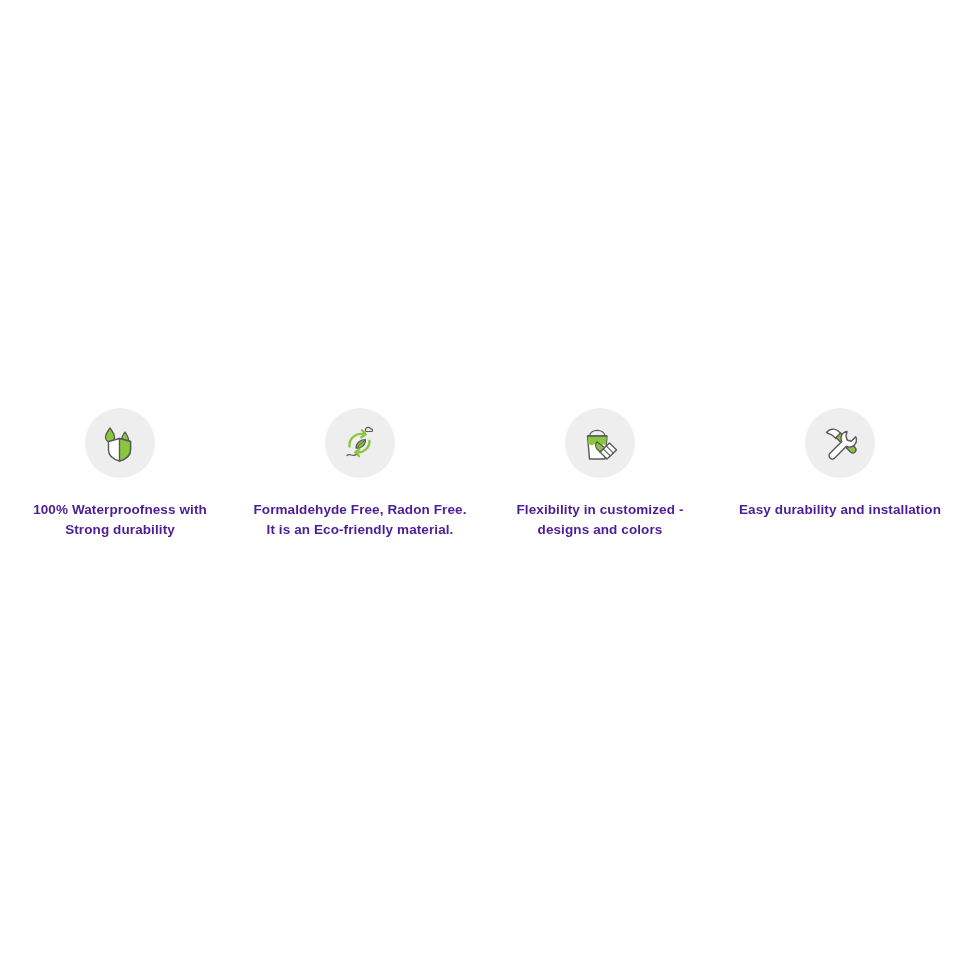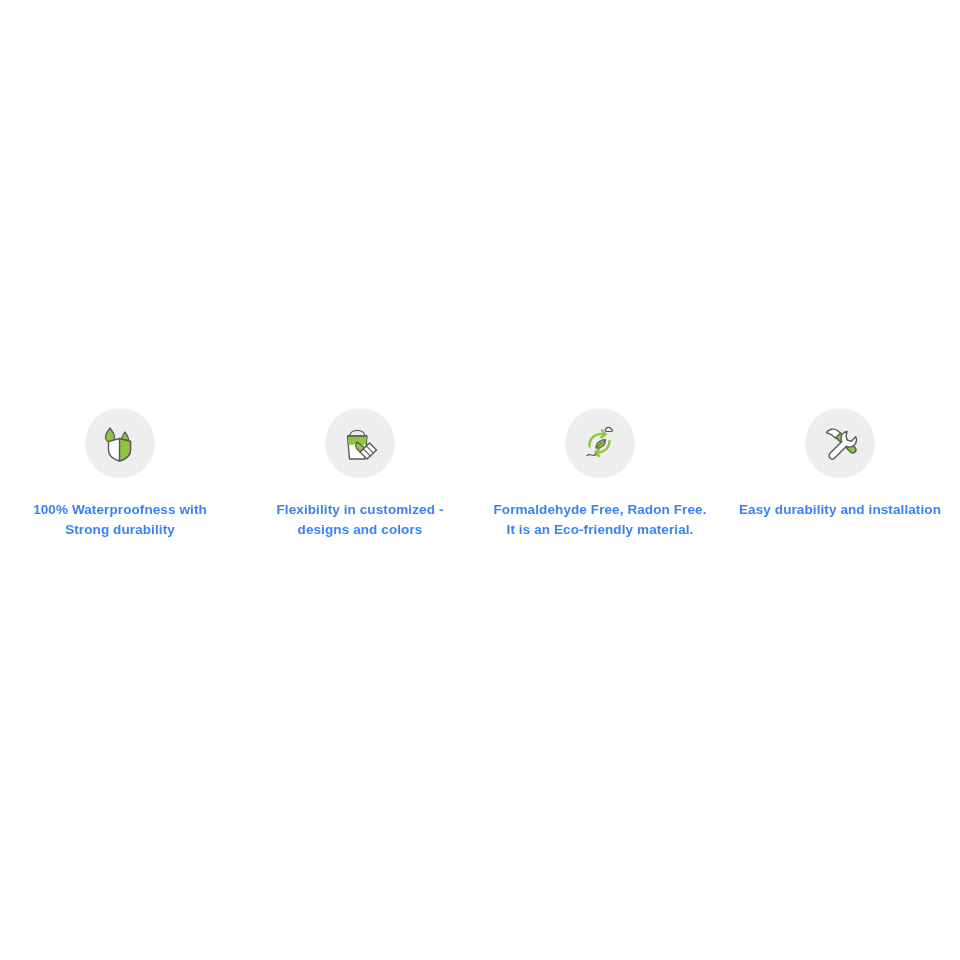--- a/index.html
+++ b/index.html
@@ -44,21 +44,21 @@
     align-items: center;
     justify-content: center;
     margin-bottom: 22px;
   }
   .icon-circle svg {
     display: block;
   }
   .feature-label {
     font-size: 13.5px;
     font-weight: bold;
-    color: #3b82f6;
+    color: #4c1d95;
     text-align: center;
     line-height: 1.45;
     letter-spacing: 0.1px;
     padding: 0 6px;
     white-space: pre-line;
   }
 </style>
 </head>
 <body>
 
@@ -82,20 +82,43 @@
       </div>
       <div class="feature-label">100% Waterproofness with
 Strong durability</div>
     </div>
 
     <div class="feature">
       <div class="icon-circle">
         <span>
           <svg width="48" height="48" viewBox="0 0 48 48">
 
+            <path d="M13.5 27.5 A11.5 11.5 0 0 1 28 15.3" fill="none" stroke="#8cc63e" stroke-width="2.4" stroke-linecap="round"></path>
+            <path d="M26 11.2 L29.6 15.2 L25.4 18.3" fill="none" stroke="#8cc63e" stroke-width="2.4" stroke-linecap="round" stroke-linejoin="round"></path>
+            <path d="M33.5 22 A11.5 11.5 0 0 1 20.5 33.4" fill="none" stroke="#8cc63e" stroke-width="2.4" stroke-linecap="round"></path>
+            <path d="M23 37.2 L19.3 33.3 L23.4 30.1" fill="none" stroke="#8cc63e" stroke-width="2.4" stroke-linecap="round" stroke-linejoin="round"></path>
+
+            <path d="M20 29 C20 23.5 25 20.5 29.5 20.5 C29.5 26 25.5 29.8 20 29 Z" fill="#8cc63e" stroke="#58595b" stroke-width="1.2" stroke-linejoin="round"></path>
+            <path d="M20.2 29.2 C22.5 26.5 25.8 23.8 29.2 21" fill="none" stroke="#58595b" stroke-width="1"></path>
+
+            <path d="M11 36.5 C14 34 17 38 20 35.5" fill="none" stroke="#58595b" stroke-width="1.2" stroke-linecap="round"></path>
+
+            <path d="M30 9.5 C31 7.8 34 8 34.6 9.8 C36.3 9.6 37.3 11.6 35.8 12.5 L30.5 12.5 C29 12.1 29 10.2 30 9.5 Z" fill="none" stroke="#58595b" stroke-width="1.2" stroke-linejoin="round"></path>
+          </svg>
+        </span>
+      </div>
+      <div class="feature-label">Formaldehyde Free, Radon Free.
+It is an Eco-friendly material.</div>
+    </div>
+
+    <div class="feature">
+      <div class="icon-circle">
+        <span>
+          <svg width="48" height="48" viewBox="0 0 48 48">
+
             <path d="M11.5 17 L31 17 L29 40 L13.5 40 Z" fill="#ffffff" stroke="#58595b" stroke-width="1.4" stroke-linejoin="round"></path>
 
             <path d="M11.8 17.4 L30.7 17.4 L30 25 C26 27.5 20 23.5 16 26.5 L12.4 25 Z" fill="#8cc63e" stroke="none"></path>
 
             <path d="M13.5 17 C14.5 9.5 28 9.5 29 17" fill="none" stroke="#58595b" stroke-width="1.4" stroke-linecap="round"></path>
 
             <path d="M11.5 17 L31 17" fill="none" stroke="#58595b" stroke-width="1.4"></path>
 
             <path d="M24 33 L33.5 24 L40.5 31 L31 40 Z" fill="#ffffff" stroke="#58595b" stroke-width="1.4" stroke-linejoin="round"></path>
             <path d="M27.2 29.8 L34.8 37.3" fill="none" stroke="#58595b" stroke-width="1.1"></path>
@@ -106,43 +129,20 @@
       </div>
       <div class="feature-label">Flexibility in customized -
 designs and colors</div>
     </div>
 
     <div class="feature">
       <div class="icon-circle">
         <span>
           <svg width="48" height="48" viewBox="0 0 48 48">
 
-            <path d="M13.5 27.5 A11.5 11.5 0 0 1 28 15.3" fill="none" stroke="#8cc63e" stroke-width="2.4" stroke-linecap="round"></path>
-            <path d="M26 11.2 L29.6 15.2 L25.4 18.3" fill="none" stroke="#8cc63e" stroke-width="2.4" stroke-linecap="round" stroke-linejoin="round"></path>
-            <path d="M33.5 22 A11.5 11.5 0 0 1 20.5 33.4" fill="none" stroke="#8cc63e" stroke-width="2.4" stroke-linecap="round"></path>
-            <path d="M23 37.2 L19.3 33.3 L23.4 30.1" fill="none" stroke="#8cc63e" stroke-width="2.4" stroke-linecap="round" stroke-linejoin="round"></path>
-
-            <path d="M20 29 C20 23.5 25 20.5 29.5 20.5 C29.5 26 25.5 29.8 20 29 Z" fill="#8cc63e" stroke="#58595b" stroke-width="1.2" stroke-linejoin="round"></path>
-            <path d="M20.2 29.2 C22.5 26.5 25.8 23.8 29.2 21" fill="none" stroke="#58595b" stroke-width="1"></path>
-
-            <path d="M11 36.5 C14 34 17 38 20 35.5" fill="none" stroke="#58595b" stroke-width="1.2" stroke-linecap="round"></path>
-
-            <path d="M30 9.5 C31 7.8 34 8 34.6 9.8 C36.3 9.6 37.3 11.6 35.8 12.5 L30.5 12.5 C29 12.1 29 10.2 30 9.5 Z" fill="none" stroke="#58595b" stroke-width="1.2" stroke-linejoin="round"></path>
-          </svg>
-        </span>
-      </div>
-      <div class="feature-label">Formaldehyde Free, Radon Free.
-It is an Eco-friendly material.</div>
-    </div>
-
-    <div class="feature">
-      <div class="icon-circle">
-        <span>
-          <svg width="48" height="48" viewBox="0 0 48 48">
-
             <path d="M10.5 13.5 C13 10 18 9 21.5 11.5 L25 14.5 L20 19.5 L16.5 16.5 C14.5 15 12 14.8 10.5 13.5 Z" fill="#ffffff" stroke="#58595b" stroke-width="1.4" stroke-linejoin="round"></path>
 
             <path d="M20 18.5 L24.5 14 L39 28.5 C40.2 29.8 40.2 31.8 39 33 C37.8 34.2 35.8 34.2 34.5 33 Z" fill="#8cc63e" stroke="#58595b" stroke-width="1.4" stroke-linejoin="round"></path>
 
             <path d="M31 12.5 C27.5 13 25 16 25 19.5 C25 20.6 25.3 21.7 25.8 22.6 L14 34.3 C12.7 35.6 12.7 37.7 14 39 C15.3 40.3 17.4 40.3 18.7 39 L30.4 27.3 C31.3 27.8 32.4 28.1 33.5 28.1 C37.4 28.1 40.5 25 40.5 21.1 C40.5 19.9 40.2 18.8 39.7 17.8 L35.3 22.2 L31.2 21.1 L30 17 Z" fill="#ffffff" stroke="#58595b" stroke-width="1.4" stroke-linejoin="round"></path>
           </svg>
         </span>
       </div>
       <div class="feature-label">Easy durability and installation</div>
     </div>

